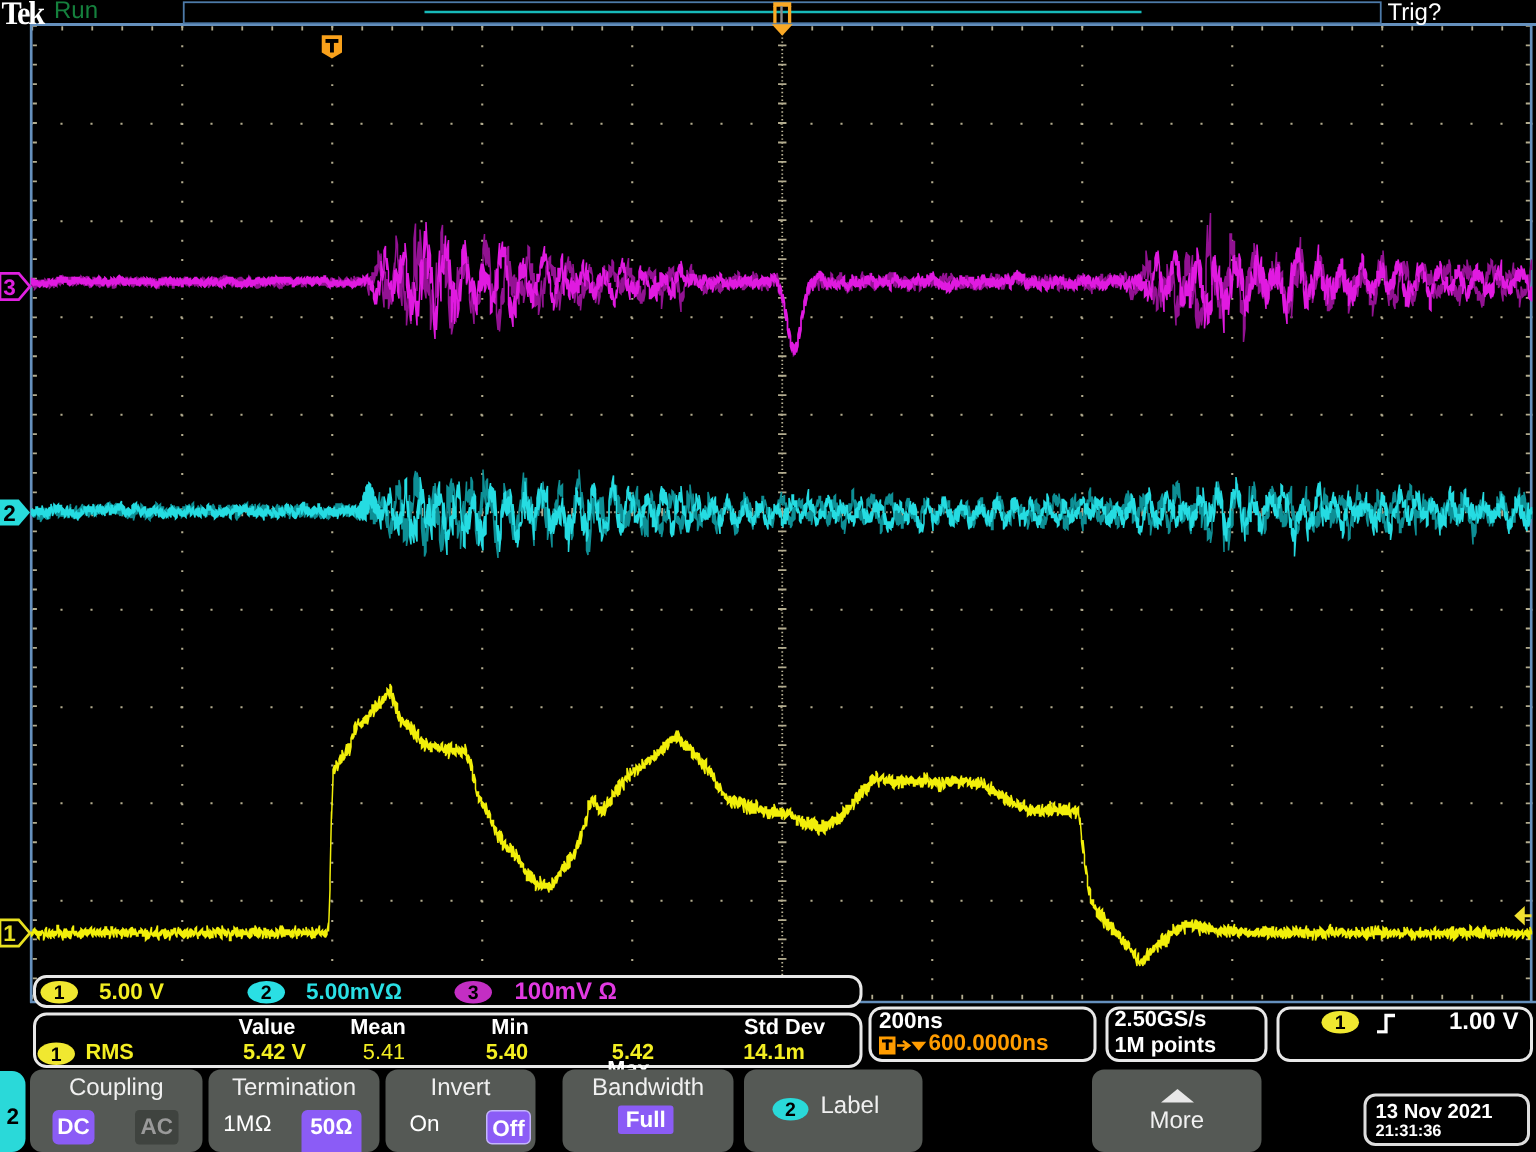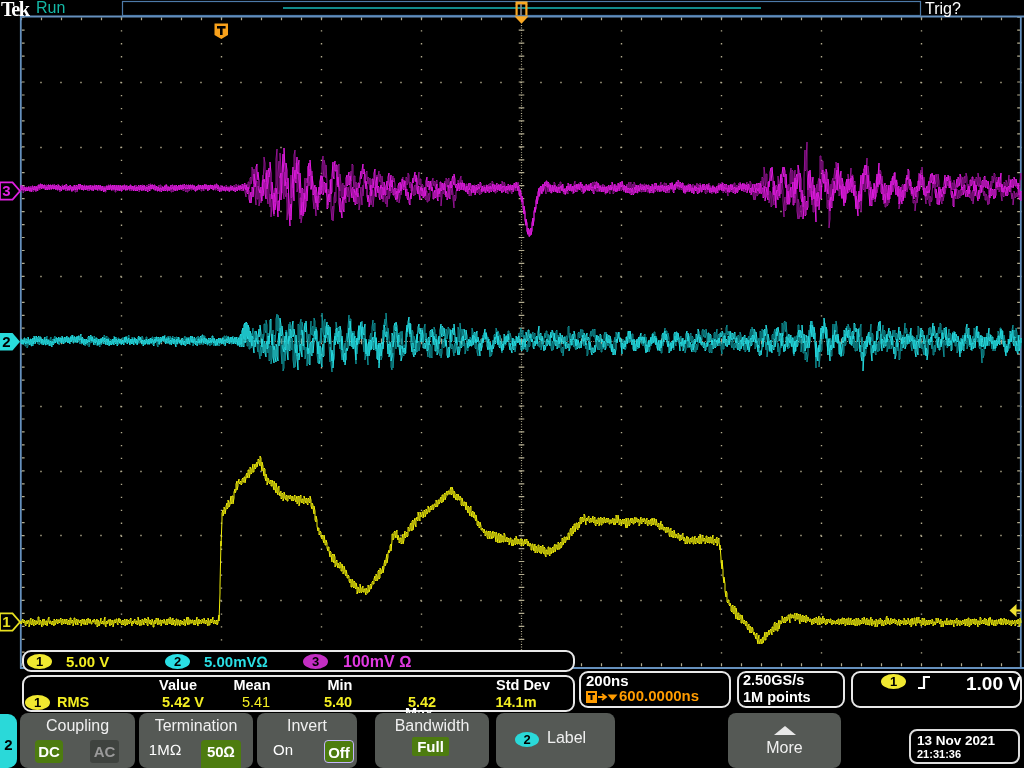--- a/index.html
+++ b/index.html
@@ -1,20 +1,20 @@
 <!DOCTYPE html>
 <html><head><meta charset="utf-8"><style>
 * { margin:0; padding:0; box-sizing:border-box; -webkit-font-smoothing:antialiased; }
 html,body { width:1024px; height:768px; background:#000; overflow:hidden;
   font-family:"Liberation Sans", sans-serif; }
 .abs { position:absolute; }
 .wbox { position:absolute; border:2px solid #e8e8e8; border-radius:9px; background:#000; }
 .ell { position:absolute; border-radius:50%; color:#000; font-weight:bold; font-size:13px;
   text-align:center; line-height:15px; width:25px; height:15px; }
-.blue { position:absolute; background:#4d7c0f; color:#fff; border-radius:4px;
+.blue { position:absolute; background:#8b5cf6; color:#fff; border-radius:4px;
   text-align:center; font-size:15px; font-weight:bold; }
 .btn { position:absolute; top:713px; height:55px; background:#555955; border-radius:8px;
   color:#fff; }
 .btt { position:absolute; width:100%; text-align:center; top:4px; font-size:16px; color:#f0f0f0; }
 </style></head>
 <body>
 <svg width="1024" height="768" viewBox="0 0 1024 768" style="position:absolute;left:0;top:0">
 <path d="M20.3,82.5 h1.4 M40.3,82.5 h1.4 M60.3,82.5 h1.4 M80.3,82.5 h1.4 M100.3,82.5 h1.4 M120.3,82.5 h1.4 M140.3,82.5 h1.4 M160.3,82.5 h1.4 M180.3,82.5 h1.4 M200.3,82.5 h1.4 M220.3,82.5 h1.4 M240.3,82.5 h1.4 M260.3,82.5 h1.4 M280.3,82.5 h1.4 M300.3,82.5 h1.4 M320.3,82.5 h1.4 M340.3,82.5 h1.4 M360.3,82.5 h1.4 M380.3,82.5 h1.4 M400.3,82.5 h1.4 M420.3,82.5 h1.4 M440.3,82.5 h1.4 M460.3,82.5 h1.4 M480.3,82.5 h1.4 M500.3,82.5 h1.4 M520.3,82.5 h1.4 M540.3,82.5 h1.4 M560.3,82.5 h1.4 M580.3,82.5 h1.4 M600.3,82.5 h1.4 M620.3,82.5 h1.4 M640.3,82.5 h1.4 M660.3,82.5 h1.4 M680.3,82.5 h1.4 M700.3,82.5 h1.4 M720.3,82.5 h1.4 M740.3,82.5 h1.4 M760.3,82.5 h1.4 M780.3,82.5 h1.4 M800.3,82.5 h1.4 M820.3,82.5 h1.4 M840.3,82.5 h1.4 M860.3,82.5 h1.4 M880.3,82.5 h1.4 M900.3,82.5 h1.4 M920.3,82.5 h1.4 M940.3,82.5 h1.4 M960.3,82.5 h1.4 M980.3,82.5 h1.4 M1000.3,82.5 h1.4 M1020.3,82.5 h1.4 M20.3,147.5 h1.4 M40.3,147.5 h1.4 M60.3,147.5 h1.4 M80.3,147.5 h1.4 M100.3,147.5 h1.4 M120.3,147.5 h1.4 M140.3,147.5 h1.4 M160.3,147.5 h1.4 M180.3,147.5 h1.4 M200.3,147.5 h1.4 M220.3,147.5 h1.4 M240.3,147.5 h1.4 M260.3,147.5 h1.4 M280.3,147.5 h1.4 M300.3,147.5 h1.4 M320.3,147.5 h1.4 M340.3,147.5 h1.4 M360.3,147.5 h1.4 M380.3,147.5 h1.4 M400.3,147.5 h1.4 M420.3,147.5 h1.4 M440.3,147.5 h1.4 M460.3,147.5 h1.4 M480.3,147.5 h1.4 M500.3,147.5 h1.4 M520.3,147.5 h1.4 M540.3,147.5 h1.4 M560.3,147.5 h1.4 M580.3,147.5 h1.4 M600.3,147.5 h1.4 M620.3,147.5 h1.4 M640.3,147.5 h1.4 M660.3,147.5 h1.4 M680.3,147.5 h1.4 M700.3,147.5 h1.4 M720.3,147.5 h1.4 M740.3,147.5 h1.4 M760.3,147.5 h1.4 M780.3,147.5 h1.4 M800.3,147.5 h1.4 M820.3,147.5 h1.4 M840.3,147.5 h1.4 M860.3,147.5 h1.4 M880.3,147.5 h1.4 M900.3,147.5 h1.4 M920.3,147.5 h1.4 M940.3,147.5 h1.4 M960.3,147.5 h1.4 M980.3,147.5 h1.4 M1000.3,147.5 h1.4 M1020.3,147.5 h1.4 M20.3,211.5 h1.4 M40.3,211.5 h1.4 M60.3,211.5 h1.4 M80.3,211.5 h1.4 M100.3,211.5 h1.4 M120.3,211.5 h1.4 M140.3,211.5 h1.4 M160.3,211.5 h1.4 M180.3,211.5 h1.4 M200.3,211.5 h1.4 M220.3,211.5 h1.4 M240.3,211.5 h1.4 M260.3,211.5 h1.4 M280.3,211.5 h1.4 M300.3,211.5 h1.4 M320.3,211.5 h1.4 M340.3,211.5 h1.4 M360.3,211.5 h1.4 M380.3,211.5 h1.4 M400.3,211.5 h1.4 M420.3,211.5 h1.4 M440.3,211.5 h1.4 M460.3,211.5 h1.4 M480.3,211.5 h1.4 M500.3,211.5 h1.4 M520.3,211.5 h1.4 M540.3,211.5 h1.4 M560.3,211.5 h1.4 M580.3,211.5 h1.4 M600.3,211.5 h1.4 M620.3,211.5 h1.4 M640.3,211.5 h1.4 M660.3,211.5 h1.4 M680.3,211.5 h1.4 M700.3,211.5 h1.4 M720.3,211.5 h1.4 M740.3,211.5 h1.4 M760.3,211.5 h1.4 M780.3,211.5 h1.4 M800.3,211.5 h1.4 M820.3,211.5 h1.4 M840.3,211.5 h1.4 M860.3,211.5 h1.4 M880.3,211.5 h1.4 M900.3,211.5 h1.4 M920.3,211.5 h1.4 M940.3,211.5 h1.4 M960.3,211.5 h1.4 M980.3,211.5 h1.4 M1000.3,211.5 h1.4 M1020.3,211.5 h1.4 M20.3,276.5 h1.4 M40.3,276.5 h1.4 M60.3,276.5 h1.4 M80.3,276.5 h1.4 M100.3,276.5 h1.4 M120.3,276.5 h1.4 M140.3,276.5 h1.4 M160.3,276.5 h1.4 M180.3,276.5 h1.4 M200.3,276.5 h1.4 M220.3,276.5 h1.4 M240.3,276.5 h1.4 M260.3,276.5 h1.4 M280.3,276.5 h1.4 M300.3,276.5 h1.4 M320.3,276.5 h1.4 M340.3,276.5 h1.4 M360.3,276.5 h1.4 M380.3,276.5 h1.4 M400.3,276.5 h1.4 M420.3,276.5 h1.4 M440.3,276.5 h1.4 M460.3,276.5 h1.4 M480.3,276.5 h1.4 M500.3,276.5 h1.4 M520.3,276.5 h1.4 M540.3,276.5 h1.4 M560.3,276.5 h1.4 M580.3,276.5 h1.4 M600.3,276.5 h1.4 M620.3,276.5 h1.4 M640.3,276.5 h1.4 M660.3,276.5 h1.4 M680.3,276.5 h1.4 M700.3,276.5 h1.4 M720.3,276.5 h1.4 M740.3,276.5 h1.4 M760.3,276.5 h1.4 M780.3,276.5 h1.4 M800.3,276.5 h1.4 M820.3,276.5 h1.4 M840.3,276.5 h1.4 M860.3,276.5 h1.4 M880.3,276.5 h1.4 M900.3,276.5 h1.4 M920.3,276.5 h1.4 M940.3,276.5 h1.4 M960.3,276.5 h1.4 M980.3,276.5 h1.4 M1000.3,276.5 h1.4 M1020.3,276.5 h1.4 M20.3,406.5 h1.4 M40.3,406.5 h1.4 M60.3,406.5 h1.4 M80.3,406.5 h1.4 M100.3,406.5 h1.4 M120.3,406.5 h1.4 M140.3,406.5 h1.4 M160.3,406.5 h1.4 M180.3,406.5 h1.4 M200.3,406.5 h1.4 M220.3,406.5 h1.4 M240.3,406.5 h1.4 M260.3,406.5 h1.4 M280.3,406.5 h1.4 M300.3,406.5 h1.4 M320.3,406.5 h1.4 M340.3,406.5 h1.4 M360.3,406.5 h1.4 M380.3,406.5 h1.4 M400.3,406.5 h1.4 M420.3,406.5 h1.4 M440.3,406.5 h1.4 M460.3,406.5 h1.4 M480.3,406.5 h1.4 M500.3,406.5 h1.4 M520.3,406.5 h1.4 M540.3,406.5 h1.4 M560.3,406.5 h1.4 M580.3,406.5 h1.4 M600.3,406.5 h1.4 M620.3,406.5 h1.4 M640.3,406.5 h1.4 M660.3,406.5 h1.4 M680.3,406.5 h1.4 M700.3,406.5 h1.4 M720.3,406.5 h1.4 M740.3,406.5 h1.4 M760.3,406.5 h1.4 M780.3,406.5 h1.4 M800.3,406.5 h1.4 M820.3,406.5 h1.4 M840.3,406.5 h1.4 M860.3,406.5 h1.4 M880.3,406.5 h1.4 M900.3,406.5 h1.4 M920.3,406.5 h1.4 M940.3,406.5 h1.4 M960.3,406.5 h1.4 M980.3,406.5 h1.4 M1000.3,406.5 h1.4 M1020.3,406.5 h1.4 M20.3,471.5 h1.4 M40.3,471.5 h1.4 M60.3,471.5 h1.4 M80.3,471.5 h1.4 M100.3,471.5 h1.4 M120.3,471.5 h1.4 M140.3,471.5 h1.4 M160.3,471.5 h1.4 M180.3,471.5 h1.4 M200.3,471.5 h1.4 M220.3,471.5 h1.4 M240.3,471.5 h1.4 M260.3,471.5 h1.4 M280.3,471.5 h1.4 M300.3,471.5 h1.4 M320.3,471.5 h1.4 M340.3,471.5 h1.4 M360.3,471.5 h1.4 M380.3,471.5 h1.4 M400.3,471.5 h1.4 M420.3,471.5 h1.4 M440.3,471.5 h1.4 M460.3,471.5 h1.4 M480.3,471.5 h1.4 M500.3,471.5 h1.4 M520.3,471.5 h1.4 M540.3,471.5 h1.4 M560.3,471.5 h1.4 M580.3,471.5 h1.4 M600.3,471.5 h1.4 M620.3,471.5 h1.4 M640.3,471.5 h1.4 M660.3,471.5 h1.4 M680.3,471.5 h1.4 M700.3,471.5 h1.4 M720.3,471.5 h1.4 M740.3,471.5 h1.4 M760.3,471.5 h1.4 M780.3,471.5 h1.4 M800.3,471.5 h1.4 M820.3,471.5 h1.4 M840.3,471.5 h1.4 M860.3,471.5 h1.4 M880.3,471.5 h1.4 M900.3,471.5 h1.4 M920.3,471.5 h1.4 M940.3,471.5 h1.4 M960.3,471.5 h1.4 M980.3,471.5 h1.4 M1000.3,471.5 h1.4 M1020.3,471.5 h1.4 M20.3,535.5 h1.4 M40.3,535.5 h1.4 M60.3,535.5 h1.4 M80.3,535.5 h1.4 M100.3,535.5 h1.4 M120.3,535.5 h1.4 M140.3,535.5 h1.4 M160.3,535.5 h1.4 M180.3,535.5 h1.4 M200.3,535.5 h1.4 M220.3,535.5 h1.4 M240.3,535.5 h1.4 M260.3,535.5 h1.4 M280.3,535.5 h1.4 M300.3,535.5 h1.4 M320.3,535.5 h1.4 M340.3,535.5 h1.4 M360.3,535.5 h1.4 M380.3,535.5 h1.4 M400.3,535.5 h1.4 M420.3,535.5 h1.4 M440.3,535.5 h1.4 M460.3,535.5 h1.4 M480.3,535.5 h1.4 M500.3,535.5 h1.4 M520.3,535.5 h1.4 M540.3,535.5 h1.4 M560.3,535.5 h1.4 M580.3,535.5 h1.4 M600.3,535.5 h1.4 M620.3,535.5 h1.4 M640.3,535.5 h1.4 M660.3,535.5 h1.4 M680.3,535.5 h1.4 M700.3,535.5 h1.4 M720.3,535.5 h1.4 M740.3,535.5 h1.4 M760.3,535.5 h1.4 M780.3,535.5 h1.4 M800.3,535.5 h1.4 M820.3,535.5 h1.4 M840.3,535.5 h1.4 M860.3,535.5 h1.4 M880.3,535.5 h1.4 M900.3,535.5 h1.4 M920.3,535.5 h1.4 M940.3,535.5 h1.4 M960.3,535.5 h1.4 M980.3,535.5 h1.4 M1000.3,535.5 h1.4 M1020.3,535.5 h1.4 M20.3,600.5 h1.4 M40.3,600.5 h1.4 M60.3,600.5 h1.4 M80.3,600.5 h1.4 M100.3,600.5 h1.4 M120.3,600.5 h1.4 M140.3,600.5 h1.4 M160.3,600.5 h1.4 M180.3,600.5 h1.4 M200.3,600.5 h1.4 M220.3,600.5 h1.4 M240.3,600.5 h1.4 M260.3,600.5 h1.4 M280.3,600.5 h1.4 M300.3,600.5 h1.4 M320.3,600.5 h1.4 M340.3,600.5 h1.4 M360.3,600.5 h1.4 M380.3,600.5 h1.4 M400.3,600.5 h1.4 M420.3,600.5 h1.4 M440.3,600.5 h1.4 M460.3,600.5 h1.4 M480.3,600.5 h1.4 M500.3,600.5 h1.4 M520.3,600.5 h1.4 M540.3,600.5 h1.4 M560.3,600.5 h1.4 M580.3,600.5 h1.4 M600.3,600.5 h1.4 M620.3,600.5 h1.4 M640.3,600.5 h1.4 M660.3,600.5 h1.4 M680.3,600.5 h1.4 M700.3,600.5 h1.4 M720.3,600.5 h1.4 M740.3,600.5 h1.4 M760.3,600.5 h1.4 M780.3,600.5 h1.4 M800.3,600.5 h1.4 M820.3,600.5 h1.4 M840.3,600.5 h1.4 M860.3,600.5 h1.4 M880.3,600.5 h1.4 M900.3,600.5 h1.4 M920.3,600.5 h1.4 M940.3,600.5 h1.4 M960.3,600.5 h1.4 M980.3,600.5 h1.4 M1000.3,600.5 h1.4 M1020.3,600.5 h1.4" stroke="#b3ac8e" stroke-width="1.4" fill="none"></path>
 <path d="M121.5,17.2 v1.3 M121.5,30.2 v1.3 M121.5,43.1 v1.3 M121.5,56.1 v1.3 M121.5,69.0 v1.3 M121.5,82.0 v1.3 M121.5,95.0 v1.3 M121.5,107.9 v1.3 M121.5,120.9 v1.3 M121.5,133.8 v1.3 M121.5,146.8 v1.3 M121.5,159.8 v1.3 M121.5,172.7 v1.3 M121.5,185.7 v1.3 M121.5,198.6 v1.3 M121.5,211.6 v1.3 M121.5,224.6 v1.3 M121.5,237.5 v1.3 M121.5,250.5 v1.3 M121.5,263.4 v1.3 M121.5,276.4 v1.3 M121.5,289.4 v1.3 M121.5,302.3 v1.3 M121.5,315.3 v1.3 M121.5,328.2 v1.3 M121.5,341.2 v1.3 M121.5,354.2 v1.3 M121.5,367.1 v1.3 M121.5,380.1 v1.3 M121.5,393.0 v1.3 M121.5,406.0 v1.3 M121.5,419.0 v1.3 M121.5,431.9 v1.3 M121.5,444.9 v1.3 M121.5,457.8 v1.3 M121.5,470.8 v1.3 M121.5,483.8 v1.3 M121.5,496.7 v1.3 M121.5,509.7 v1.3 M121.5,522.6 v1.3 M121.5,535.6 v1.3 M121.5,548.6 v1.3 M121.5,561.5 v1.3 M121.5,574.5 v1.3 M121.5,587.4 v1.3 M121.5,600.4 v1.3 M121.5,613.4 v1.3 M121.5,626.3 v1.3 M121.5,639.3 v1.3 M121.5,652.2 v1.3 M221.5,17.2 v1.3 M221.5,30.2 v1.3 M221.5,43.1 v1.3 M221.5,56.1 v1.3 M221.5,69.0 v1.3 M221.5,82.0 v1.3 M221.5,95.0 v1.3 M221.5,107.9 v1.3 M221.5,120.9 v1.3 M221.5,133.8 v1.3 M221.5,146.8 v1.3 M221.5,159.8 v1.3 M221.5,172.7 v1.3 M221.5,185.7 v1.3 M221.5,198.6 v1.3 M221.5,211.6 v1.3 M221.5,224.6 v1.3 M221.5,237.5 v1.3 M221.5,250.5 v1.3 M221.5,263.4 v1.3 M221.5,276.4 v1.3 M221.5,289.4 v1.3 M221.5,302.3 v1.3 M221.5,315.3 v1.3 M221.5,328.2 v1.3 M221.5,341.2 v1.3 M221.5,354.2 v1.3 M221.5,367.1 v1.3 M221.5,380.1 v1.3 M221.5,393.0 v1.3 M221.5,406.0 v1.3 M221.5,419.0 v1.3 M221.5,431.9 v1.3 M221.5,444.9 v1.3 M221.5,457.8 v1.3 M221.5,470.8 v1.3 M221.5,483.8 v1.3 M221.5,496.7 v1.3 M221.5,509.7 v1.3 M221.5,522.6 v1.3 M221.5,535.6 v1.3 M221.5,548.6 v1.3 M221.5,561.5 v1.3 M221.5,574.5 v1.3 M221.5,587.4 v1.3 M221.5,600.4 v1.3 M221.5,613.4 v1.3 M221.5,626.3 v1.3 M221.5,639.3 v1.3 M221.5,652.2 v1.3 M321.5,17.2 v1.3 M321.5,30.2 v1.3 M321.5,43.1 v1.3 M321.5,56.1 v1.3 M321.5,69.0 v1.3 M321.5,82.0 v1.3 M321.5,95.0 v1.3 M321.5,107.9 v1.3 M321.5,120.9 v1.3 M321.5,133.8 v1.3 M321.5,146.8 v1.3 M321.5,159.8 v1.3 M321.5,172.7 v1.3 M321.5,185.7 v1.3 M321.5,198.6 v1.3 M321.5,211.6 v1.3 M321.5,224.6 v1.3 M321.5,237.5 v1.3 M321.5,250.5 v1.3 M321.5,263.4 v1.3 M321.5,276.4 v1.3 M321.5,289.4 v1.3 M321.5,302.3 v1.3 M321.5,315.3 v1.3 M321.5,328.2 v1.3 M321.5,341.2 v1.3 M321.5,354.2 v1.3 M321.5,367.1 v1.3 M321.5,380.1 v1.3 M321.5,393.0 v1.3 M321.5,406.0 v1.3 M321.5,419.0 v1.3 M321.5,431.9 v1.3 M321.5,444.9 v1.3 M321.5,457.8 v1.3 M321.5,470.8 v1.3 M321.5,483.8 v1.3 M321.5,496.7 v1.3 M321.5,509.7 v1.3 M321.5,522.6 v1.3 M321.5,535.6 v1.3 M321.5,548.6 v1.3 M321.5,561.5 v1.3 M321.5,574.5 v1.3 M321.5,587.4 v1.3 M321.5,600.4 v1.3 M321.5,613.4 v1.3 M321.5,626.3 v1.3 M321.5,639.3 v1.3 M321.5,652.2 v1.3 M421.5,17.2 v1.3 M421.5,30.2 v1.3 M421.5,43.1 v1.3 M421.5,56.1 v1.3 M421.5,69.0 v1.3 M421.5,82.0 v1.3 M421.5,95.0 v1.3 M421.5,107.9 v1.3 M421.5,120.9 v1.3 M421.5,133.8 v1.3 M421.5,146.8 v1.3 M421.5,159.8 v1.3 M421.5,172.7 v1.3 M421.5,185.7 v1.3 M421.5,198.6 v1.3 M421.5,211.6 v1.3 M421.5,224.6 v1.3 M421.5,237.5 v1.3 M421.5,250.5 v1.3 M421.5,263.4 v1.3 M421.5,276.4 v1.3 M421.5,289.4 v1.3 M421.5,302.3 v1.3 M421.5,315.3 v1.3 M421.5,328.2 v1.3 M421.5,341.2 v1.3 M421.5,354.2 v1.3 M421.5,367.1 v1.3 M421.5,380.1 v1.3 M421.5,393.0 v1.3 M421.5,406.0 v1.3 M421.5,419.0 v1.3 M421.5,431.9 v1.3 M421.5,444.9 v1.3 M421.5,457.8 v1.3 M421.5,470.8 v1.3 M421.5,483.8 v1.3 M421.5,496.7 v1.3 M421.5,509.7 v1.3 M421.5,522.6 v1.3 M421.5,535.6 v1.3 M421.5,548.6 v1.3 M421.5,561.5 v1.3 M421.5,574.5 v1.3 M421.5,587.4 v1.3 M421.5,600.4 v1.3 M421.5,613.4 v1.3 M421.5,626.3 v1.3 M421.5,639.3 v1.3 M421.5,652.2 v1.3 M621.5,17.2 v1.3 M621.5,30.2 v1.3 M621.5,43.1 v1.3 M621.5,56.1 v1.3 M621.5,69.0 v1.3 M621.5,82.0 v1.3 M621.5,95.0 v1.3 M621.5,107.9 v1.3 M621.5,120.9 v1.3 M621.5,133.8 v1.3 M621.5,146.8 v1.3 M621.5,159.8 v1.3 M621.5,172.7 v1.3 M621.5,185.7 v1.3 M621.5,198.6 v1.3 M621.5,211.6 v1.3 M621.5,224.6 v1.3 M621.5,237.5 v1.3 M621.5,250.5 v1.3 M621.5,263.4 v1.3 M621.5,276.4 v1.3 M621.5,289.4 v1.3 M621.5,302.3 v1.3 M621.5,315.3 v1.3 M621.5,328.2 v1.3 M621.5,341.2 v1.3 M621.5,354.2 v1.3 M621.5,367.1 v1.3 M621.5,380.1 v1.3 M621.5,393.0 v1.3 M621.5,406.0 v1.3 M621.5,419.0 v1.3 M621.5,431.9 v1.3 M621.5,444.9 v1.3 M621.5,457.8 v1.3 M621.5,470.8 v1.3 M621.5,483.8 v1.3 M621.5,496.7 v1.3 M621.5,509.7 v1.3 M621.5,522.6 v1.3 M621.5,535.6 v1.3 M621.5,548.6 v1.3 M621.5,561.5 v1.3 M621.5,574.5 v1.3 M621.5,587.4 v1.3 M621.5,600.4 v1.3 M621.5,613.4 v1.3 M621.5,626.3 v1.3 M621.5,639.3 v1.3 M621.5,652.2 v1.3 M721.5,17.2 v1.3 M721.5,30.2 v1.3 M721.5,43.1 v1.3 M721.5,56.1 v1.3 M721.5,69.0 v1.3 M721.5,82.0 v1.3 M721.5,95.0 v1.3 M721.5,107.9 v1.3 M721.5,120.9 v1.3 M721.5,133.8 v1.3 M721.5,146.8 v1.3 M721.5,159.8 v1.3 M721.5,172.7 v1.3 M721.5,185.7 v1.3 M721.5,198.6 v1.3 M721.5,211.6 v1.3 M721.5,224.6 v1.3 M721.5,237.5 v1.3 M721.5,250.5 v1.3 M721.5,263.4 v1.3 M721.5,276.4 v1.3 M721.5,289.4 v1.3 M721.5,302.3 v1.3 M721.5,315.3 v1.3 M721.5,328.2 v1.3 M721.5,341.2 v1.3 M721.5,354.2 v1.3 M721.5,367.1 v1.3 M721.5,380.1 v1.3 M721.5,393.0 v1.3 M721.5,406.0 v1.3 M721.5,419.0 v1.3 M721.5,431.9 v1.3 M721.5,444.9 v1.3 M721.5,457.8 v1.3 M721.5,470.8 v1.3 M721.5,483.8 v1.3 M721.5,496.7 v1.3 M721.5,509.7 v1.3 M721.5,522.6 v1.3 M721.5,535.6 v1.3 M721.5,548.6 v1.3 M721.5,561.5 v1.3 M721.5,574.5 v1.3 M721.5,587.4 v1.3 M721.5,600.4 v1.3 M721.5,613.4 v1.3 M721.5,626.3 v1.3 M721.5,639.3 v1.3 M721.5,652.2 v1.3 M821.5,17.2 v1.3 M821.5,30.2 v1.3 M821.5,43.1 v1.3 M821.5,56.1 v1.3 M821.5,69.0 v1.3 M821.5,82.0 v1.3 M821.5,95.0 v1.3 M821.5,107.9 v1.3 M821.5,120.9 v1.3 M821.5,133.8 v1.3 M821.5,146.8 v1.3 M821.5,159.8 v1.3 M821.5,172.7 v1.3 M821.5,185.7 v1.3 M821.5,198.6 v1.3 M821.5,211.6 v1.3 M821.5,224.6 v1.3 M821.5,237.5 v1.3 M821.5,250.5 v1.3 M821.5,263.4 v1.3 M821.5,276.4 v1.3 M821.5,289.4 v1.3 M821.5,302.3 v1.3 M821.5,315.3 v1.3 M821.5,328.2 v1.3 M821.5,341.2 v1.3 M821.5,354.2 v1.3 M821.5,367.1 v1.3 M821.5,380.1 v1.3 M821.5,393.0 v1.3 M821.5,406.0 v1.3 M821.5,419.0 v1.3 M821.5,431.9 v1.3 M821.5,444.9 v1.3 M821.5,457.8 v1.3 M821.5,470.8 v1.3 M821.5,483.8 v1.3 M821.5,496.7 v1.3 M821.5,509.7 v1.3 M821.5,522.6 v1.3 M821.5,535.6 v1.3 M821.5,548.6 v1.3 M821.5,561.5 v1.3 M821.5,574.5 v1.3 M821.5,587.4 v1.3 M821.5,600.4 v1.3 M821.5,613.4 v1.3 M821.5,626.3 v1.3 M821.5,639.3 v1.3 M821.5,652.2 v1.3 M921.5,17.2 v1.3 M921.5,30.2 v1.3 M921.5,43.1 v1.3 M921.5,56.1 v1.3 M921.5,69.0 v1.3 M921.5,82.0 v1.3 M921.5,95.0 v1.3 M921.5,107.9 v1.3 M921.5,120.9 v1.3 M921.5,133.8 v1.3 M921.5,146.8 v1.3 M921.5,159.8 v1.3 M921.5,172.7 v1.3 M921.5,185.7 v1.3 M921.5,198.6 v1.3 M921.5,211.6 v1.3 M921.5,224.6 v1.3 M921.5,237.5 v1.3 M921.5,250.5 v1.3 M921.5,263.4 v1.3 M921.5,276.4 v1.3 M921.5,289.4 v1.3 M921.5,302.3 v1.3 M921.5,315.3 v1.3 M921.5,328.2 v1.3 M921.5,341.2 v1.3 M921.5,354.2 v1.3 M921.5,367.1 v1.3 M921.5,380.1 v1.3 M921.5,393.0 v1.3 M921.5,406.0 v1.3 M921.5,419.0 v1.3 M921.5,431.9 v1.3 M921.5,444.9 v1.3 M921.5,457.8 v1.3 M921.5,470.8 v1.3 M921.5,483.8 v1.3 M921.5,496.7 v1.3 M921.5,509.7 v1.3 M921.5,522.6 v1.3 M921.5,535.6 v1.3 M921.5,548.6 v1.3 M921.5,561.5 v1.3 M921.5,574.5 v1.3 M921.5,587.4 v1.3 M921.5,600.4 v1.3 M921.5,613.4 v1.3 M921.5,626.3 v1.3 M921.5,639.3 v1.3 M921.5,652.2 v1.3" stroke="#b3ac8e" stroke-width="1.4" fill="none"></path>
 <path d="M21.0,341.5 h0.9 M23.6,341.5 h0.9 M26.2,341.5 h0.9 M28.8,341.5 h0.9 M31.4,341.5 h0.9 M34.0,341.5 h0.9 M36.5,341.5 h0.9 M39.1,341.5 h0.9 M41.7,341.5 h0.9 M44.3,341.5 h0.9 M46.9,341.5 h0.9 M49.5,341.5 h0.9 M52.1,341.5 h0.9 M54.7,341.5 h0.9 M57.3,341.5 h0.9 M59.9,341.5 h0.9 M62.4,341.5 h0.9 M65.0,341.5 h0.9 M67.6,341.5 h0.9 M70.2,341.5 h0.9 M72.8,341.5 h0.9 M75.4,341.5 h0.9 M78.0,341.5 h0.9 M80.6,341.5 h0.9 M83.2,341.5 h0.9 M85.8,341.5 h0.9 M88.3,341.5 h0.9 M90.9,341.5 h0.9 M93.5,341.5 h0.9 M96.1,341.5 h0.9 M98.7,341.5 h0.9 M101.3,341.5 h0.9 M103.9,341.5 h0.9 M106.5,341.5 h0.9 M109.1,341.5 h0.9 M111.7,341.5 h0.9 M114.2,341.5 h0.9 M116.8,341.5 h0.9 M119.4,341.5 h0.9 M122.0,341.5 h0.9 M124.6,341.5 h0.9 M127.2,341.5 h0.9 M129.8,341.5 h0.9 M132.4,341.5 h0.9 M135.0,341.5 h0.9 M137.6,341.5 h0.9 M140.1,341.5 h0.9 M142.7,341.5 h0.9 M145.3,341.5 h0.9 M147.9,341.5 h0.9 M150.5,341.5 h0.9 M153.1,341.5 h0.9 M155.7,341.5 h0.9 M158.3,341.5 h0.9 M160.9,341.5 h0.9 M163.5,341.5 h0.9 M166.0,341.5 h0.9 M168.6,341.5 h0.9 M171.2,341.5 h0.9 M173.8,341.5 h0.9 M176.4,341.5 h0.9 M179.0,341.5 h0.9 M181.6,341.5 h0.9 M184.2,341.5 h0.9 M186.8,341.5 h0.9 M189.4,341.5 h0.9 M191.9,341.5 h0.9 M194.5,341.5 h0.9 M197.1,341.5 h0.9 M199.7,341.5 h0.9 M202.3,341.5 h0.9 M204.9,341.5 h0.9 M207.5,341.5 h0.9 M210.1,341.5 h0.9 M212.7,341.5 h0.9 M215.3,341.5 h0.9 M217.8,341.5 h0.9 M220.4,341.5 h0.9 M223.0,341.5 h0.9 M225.6,341.5 h0.9 M228.2,341.5 h0.9 M230.8,341.5 h0.9 M233.4,341.5 h0.9 M236.0,341.5 h0.9 M238.6,341.5 h0.9 M241.2,341.5 h0.9 M243.7,341.5 h0.9 M246.3,341.5 h0.9 M248.9,341.5 h0.9 M251.5,341.5 h0.9 M254.1,341.5 h0.9 M256.7,341.5 h0.9 M259.3,341.5 h0.9 M261.9,341.5 h0.9 M264.5,341.5 h0.9 M267.1,341.5 h0.9 M269.6,341.5 h0.9 M272.2,341.5 h0.9 M274.8,341.5 h0.9 M277.4,341.5 h0.9 M280.0,341.5 h0.9 M282.6,341.5 h0.9 M285.2,341.5 h0.9 M287.8,341.5 h0.9 M290.4,341.5 h0.9 M292.9,341.5 h0.9 M295.5,341.5 h0.9 M298.1,341.5 h0.9 M300.7,341.5 h0.9 M303.3,341.5 h0.9 M305.9,341.5 h0.9 M308.5,341.5 h0.9 M311.1,341.5 h0.9 M313.7,341.5 h0.9 M316.3,341.5 h0.9 M318.8,341.5 h0.9 M321.4,341.5 h0.9 M324.0,341.5 h0.9 M326.6,341.5 h0.9 M329.2,341.5 h0.9 M331.8,341.5 h0.9 M334.4,341.5 h0.9 M337.0,341.5 h0.9 M339.6,341.5 h0.9 M342.2,341.5 h0.9 M344.7,341.5 h0.9 M347.3,341.5 h0.9 M349.9,341.5 h0.9 M352.5,341.5 h0.9 M355.1,341.5 h0.9 M357.7,341.5 h0.9 M360.3,341.5 h0.9 M362.9,341.5 h0.9 M365.5,341.5 h0.9 M368.1,341.5 h0.9 M370.6,341.5 h0.9 M373.2,341.5 h0.9 M375.8,341.5 h0.9 M378.4,341.5 h0.9 M381.0,341.5 h0.9 M383.6,341.5 h0.9 M386.2,341.5 h0.9 M388.8,341.5 h0.9 M391.4,341.5 h0.9 M394.0,341.5 h0.9 M396.5,341.5 h0.9 M399.1,341.5 h0.9 M401.7,341.5 h0.9 M404.3,341.5 h0.9 M406.9,341.5 h0.9 M409.5,341.5 h0.9 M412.1,341.5 h0.9 M414.7,341.5 h0.9 M417.3,341.5 h0.9 M419.9,341.5 h0.9 M422.4,341.5 h0.9 M425.0,341.5 h0.9 M427.6,341.5 h0.9 M430.2,341.5 h0.9 M432.8,341.5 h0.9 M435.4,341.5 h0.9 M438.0,341.5 h0.9 M440.6,341.5 h0.9 M443.2,341.5 h0.9 M445.8,341.5 h0.9 M448.3,341.5 h0.9 M450.9,341.5 h0.9 M453.5,341.5 h0.9 M456.1,341.5 h0.9 M458.7,341.5 h0.9 M461.3,341.5 h0.9 M463.9,341.5 h0.9 M466.5,341.5 h0.9 M469.1,341.5 h0.9 M471.7,341.5 h0.9 M474.2,341.5 h0.9 M476.8,341.5 h0.9 M479.4,341.5 h0.9 M482.0,341.5 h0.9 M484.6,341.5 h0.9 M487.2,341.5 h0.9 M489.8,341.5 h0.9 M492.4,341.5 h0.9 M495.0,341.5 h0.9 M497.6,341.5 h0.9 M500.1,341.5 h0.9 M502.7,341.5 h0.9 M505.3,341.5 h0.9 M507.9,341.5 h0.9 M510.5,341.5 h0.9 M513.1,341.5 h0.9 M515.7,341.5 h0.9 M518.3,341.5 h0.9 M520.9,341.5 h0.9 M523.5,341.5 h0.9 M526.0,341.5 h0.9 M528.6,341.5 h0.9 M531.2,341.5 h0.9 M533.8,341.5 h0.9 M536.4,341.5 h0.9 M539.0,341.5 h0.9 M541.6,341.5 h0.9 M544.2,341.5 h0.9 M546.8,341.5 h0.9 M549.4,341.5 h0.9 M551.9,341.5 h0.9 M554.5,341.5 h0.9 M557.1,341.5 h0.9 M559.7,341.5 h0.9 M562.3,341.5 h0.9 M564.9,341.5 h0.9 M567.5,341.5 h0.9 M570.1,341.5 h0.9 M572.7,341.5 h0.9 M575.3,341.5 h0.9 M577.8,341.5 h0.9 M580.4,341.5 h0.9 M583.0,341.5 h0.9 M585.6,341.5 h0.9 M588.2,341.5 h0.9 M590.8,341.5 h0.9 M593.4,341.5 h0.9 M596.0,341.5 h0.9 M598.6,341.5 h0.9 M601.2,341.5 h0.9 M603.7,341.5 h0.9 M606.3,341.5 h0.9 M608.9,341.5 h0.9 M611.5,341.5 h0.9 M614.1,341.5 h0.9 M616.7,341.5 h0.9 M619.3,341.5 h0.9 M621.9,341.5 h0.9 M624.5,341.5 h0.9 M627.1,341.5 h0.9 M629.6,341.5 h0.9 M632.2,341.5 h0.9 M634.8,341.5 h0.9 M637.4,341.5 h0.9 M640.0,341.5 h0.9 M642.6,341.5 h0.9 M645.2,341.5 h0.9 M647.8,341.5 h0.9 M650.4,341.5 h0.9 M653.0,341.5 h0.9 M655.5,341.5 h0.9 M658.1,341.5 h0.9 M660.7,341.5 h0.9 M663.3,341.5 h0.9 M665.9,341.5 h0.9 M668.5,341.5 h0.9 M671.1,341.5 h0.9 M673.7,341.5 h0.9 M676.3,341.5 h0.9 M678.9,341.5 h0.9 M681.4,341.5 h0.9 M684.0,341.5 h0.9 M686.6,341.5 h0.9 M689.2,341.5 h0.9 M691.8,341.5 h0.9 M694.4,341.5 h0.9 M697.0,341.5 h0.9 M699.6,341.5 h0.9 M702.2,341.5 h0.9 M704.8,341.5 h0.9 M707.4,341.5 h0.9 M709.9,341.5 h0.9 M712.5,341.5 h0.9 M715.1,341.5 h0.9 M717.7,341.5 h0.9 M720.3,341.5 h0.9 M722.9,341.5 h0.9 M725.5,341.5 h0.9 M728.1,341.5 h0.9 M730.7,341.5 h0.9 M733.3,341.5 h0.9 M735.8,341.5 h0.9 M738.4,341.5 h0.9 M741.0,341.5 h0.9 M743.6,341.5 h0.9 M746.2,341.5 h0.9 M748.8,341.5 h0.9 M751.4,341.5 h0.9 M754.0,341.5 h0.9 M756.6,341.5 h0.9 M759.2,341.5 h0.9 M761.7,341.5 h0.9 M764.3,341.5 h0.9 M766.9,341.5 h0.9 M769.5,341.5 h0.9 M772.1,341.5 h0.9 M774.7,341.5 h0.9 M777.3,341.5 h0.9 M779.9,341.5 h0.9 M782.5,341.5 h0.9 M785.1,341.5 h0.9 M787.6,341.5 h0.9 M790.2,341.5 h0.9 M792.8,341.5 h0.9 M795.4,341.5 h0.9 M798.0,341.5 h0.9 M800.6,341.5 h0.9 M803.2,341.5 h0.9 M805.8,341.5 h0.9 M808.4,341.5 h0.9 M811.0,341.5 h0.9 M813.5,341.5 h0.9 M816.1,341.5 h0.9 M818.7,341.5 h0.9 M821.3,341.5 h0.9 M823.9,341.5 h0.9 M826.5,341.5 h0.9 M829.1,341.5 h0.9 M831.7,341.5 h0.9 M834.3,341.5 h0.9 M836.9,341.5 h0.9 M839.4,341.5 h0.9 M842.0,341.5 h0.9 M844.6,341.5 h0.9 M847.2,341.5 h0.9 M849.8,341.5 h0.9 M852.4,341.5 h0.9 M855.0,341.5 h0.9 M857.6,341.5 h0.9 M860.2,341.5 h0.9 M862.8,341.5 h0.9 M865.3,341.5 h0.9 M867.9,341.5 h0.9 M870.5,341.5 h0.9 M873.1,341.5 h0.9 M875.7,341.5 h0.9 M878.3,341.5 h0.9 M880.9,341.5 h0.9 M883.5,341.5 h0.9 M886.1,341.5 h0.9 M888.7,341.5 h0.9 M891.2,341.5 h0.9 M893.8,341.5 h0.9 M896.4,341.5 h0.9 M899.0,341.5 h0.9 M901.6,341.5 h0.9 M904.2,341.5 h0.9 M906.8,341.5 h0.9 M909.4,341.5 h0.9 M912.0,341.5 h0.9 M914.6,341.5 h0.9 M917.1,341.5 h0.9 M919.7,341.5 h0.9 M922.3,341.5 h0.9 M924.9,341.5 h0.9 M927.5,341.5 h0.9 M930.1,341.5 h0.9 M932.7,341.5 h0.9 M935.3,341.5 h0.9 M937.9,341.5 h0.9 M940.5,341.5 h0.9 M943.0,341.5 h0.9 M945.6,341.5 h0.9 M948.2,341.5 h0.9 M950.8,341.5 h0.9 M953.4,341.5 h0.9 M956.0,341.5 h0.9 M958.6,341.5 h0.9 M961.2,341.5 h0.9 M963.8,341.5 h0.9 M966.4,341.5 h0.9 M968.9,341.5 h0.9 M971.5,341.5 h0.9 M974.1,341.5 h0.9 M976.7,341.5 h0.9 M979.3,341.5 h0.9 M981.9,341.5 h0.9 M984.5,341.5 h0.9 M987.1,341.5 h0.9 M989.7,341.5 h0.9 M992.3,341.5 h0.9 M994.8,341.5 h0.9 M997.4,341.5 h0.9 M1000.0,341.5 h0.9 M1002.6,341.5 h0.9 M1005.2,341.5 h0.9 M1007.8,341.5 h0.9 M1010.4,341.5 h0.9 M1013.0,341.5 h0.9 M1015.6,341.5 h0.9 M1018.2,341.5 h0.9 M1020.7,341.5 h0.9" stroke="#bcb598" stroke-width="1.2" fill="none"></path>
@@ -55,21 +55,21 @@
     <text x="6.4" y="347.09999999999997" font-family="Liberation Sans, sans-serif" font-size="15" font-weight="bold" fill="#000" text-anchor="middle">2</text>
     <path d="M0,613.3 h12.5 L20,622 L12.5,630.7 H0 Z" fill="#000" stroke="#e8e020" stroke-width="1.8"></path>
     <text x="6.4" y="627.4" font-family="Liberation Sans, sans-serif" font-size="15" font-weight="bold" fill="#e8e020" text-anchor="middle">1</text>
 
 <polygon points="1009.5,610.5 1016.5,604 1016.5,617" fill="#f0e030"></polygon>
 <line x1="1016" y1="610.5" x2="1021" y2="610.5" stroke="#f0e030" stroke-width="2"></line>
 
 </svg>
 
 <div class="abs" style="left:1px;top:-4px;color:#fff;font-family:'Liberation Serif',serif;font-weight:bold;font-size:22px;letter-spacing:-1.5px;transform:scaleX(0.92);transform-origin:left;">Tek</div>
-<div class="abs" style="left:36px;top:-1px;color:#14b8a6;font-size:16px;">Run</div>
+<div class="abs" style="left:36px;top:-1px;color:#15803d;font-size:16px;">Run</div>
 <div class="abs" style="left:925px;top:0px;color:#fff;font-size:16px;">Trig?</div>
 
 <div class="wbox" style="left:22px;top:650px;width:553px;height:22px;"></div>
 <div class="ell" style="left:27px;top:654px;background:#f0e830;">1</div>
 <div class="abs" style="left:66px;top:653px;color:#f3ee22;font-size:15px;font-weight:bold;">5.00 V</div>
 <div class="ell" style="left:165px;top:654px;background:#2adfe4;">2</div>
 <div class="abs" style="left:204px;top:653px;color:#2adfe4;font-size:15px;font-weight:bold;">5.00mVΩ</div>
 <div class="ell" style="left:303px;top:654px;background:#c32ec3;">3</div>
 <div class="abs" style="left:343px;top:653px;color:#e23ae2;font-size:16px;font-weight:bold;">100mV Ω</div>
 
@@ -100,21 +100,21 @@
   <span style="position:absolute;left:34px;top:-3px;color:#ff9c00;font-size:15px;font-weight:bold;">600.0000ns</span>
 </div>
 <div class="wbox" style="left:737px;top:671px;width:108px;height:37px;"></div>
 <div class="abs" style="left:743px;top:672px;color:#fff;font-size:14.5px;font-weight:bold;">2.50GS/s</div>
 <div class="abs" style="left:743px;top:689px;color:#fff;font-size:14.5px;font-weight:bold;">1M points</div>
 <div class="wbox" style="left:851px;top:671px;width:171px;height:37px;"></div>
 <div class="ell" style="left:881px;top:674px;background:#f0e830;">1</div>
 <svg class="abs" style="left:918px;top:674px;" width="16" height="15">
   <path d="M0,14 h2 M1,14 h5 v-11 h5 M10,3 h2" stroke="#fff" stroke-width="2.2" fill="none"></path>
 </svg>
-<div class="abs" style="left:966px;top:673px;color:#fff;font-size:19px;font-weight:bold;">1.00 V</div>
+<div class="abs" style="left:966px;top:673px;color:#fff;font-size:16px;font-weight:bold;">1.00 V</div>
 
 <div class="abs" style="left:0;top:714px;width:17px;height:54px;background:#2ad9d9;border-radius:0 9px 9px 0;color:#000;font-weight:bold;font-size:15px;text-align:center;line-height:62px;">2</div>
 
 <div class="btn" style="left:20px;width:115px;">
   <div class="btt">Coupling</div>
   <div class="blue" style="left:15px;top:27px;width:28px;height:23px;line-height:23px;">DC</div>
   <div style="position:absolute;left:70px;top:27px;width:29px;height:23px;background:#3f433f;color:#9a9a9a;border-radius:3px;text-align:center;font-size:15px;font-weight:bold;line-height:23px;">AC</div>
 </div>
 <div class="btn" style="left:139px;width:114px;">
   <div class="btt">Termination</div>

